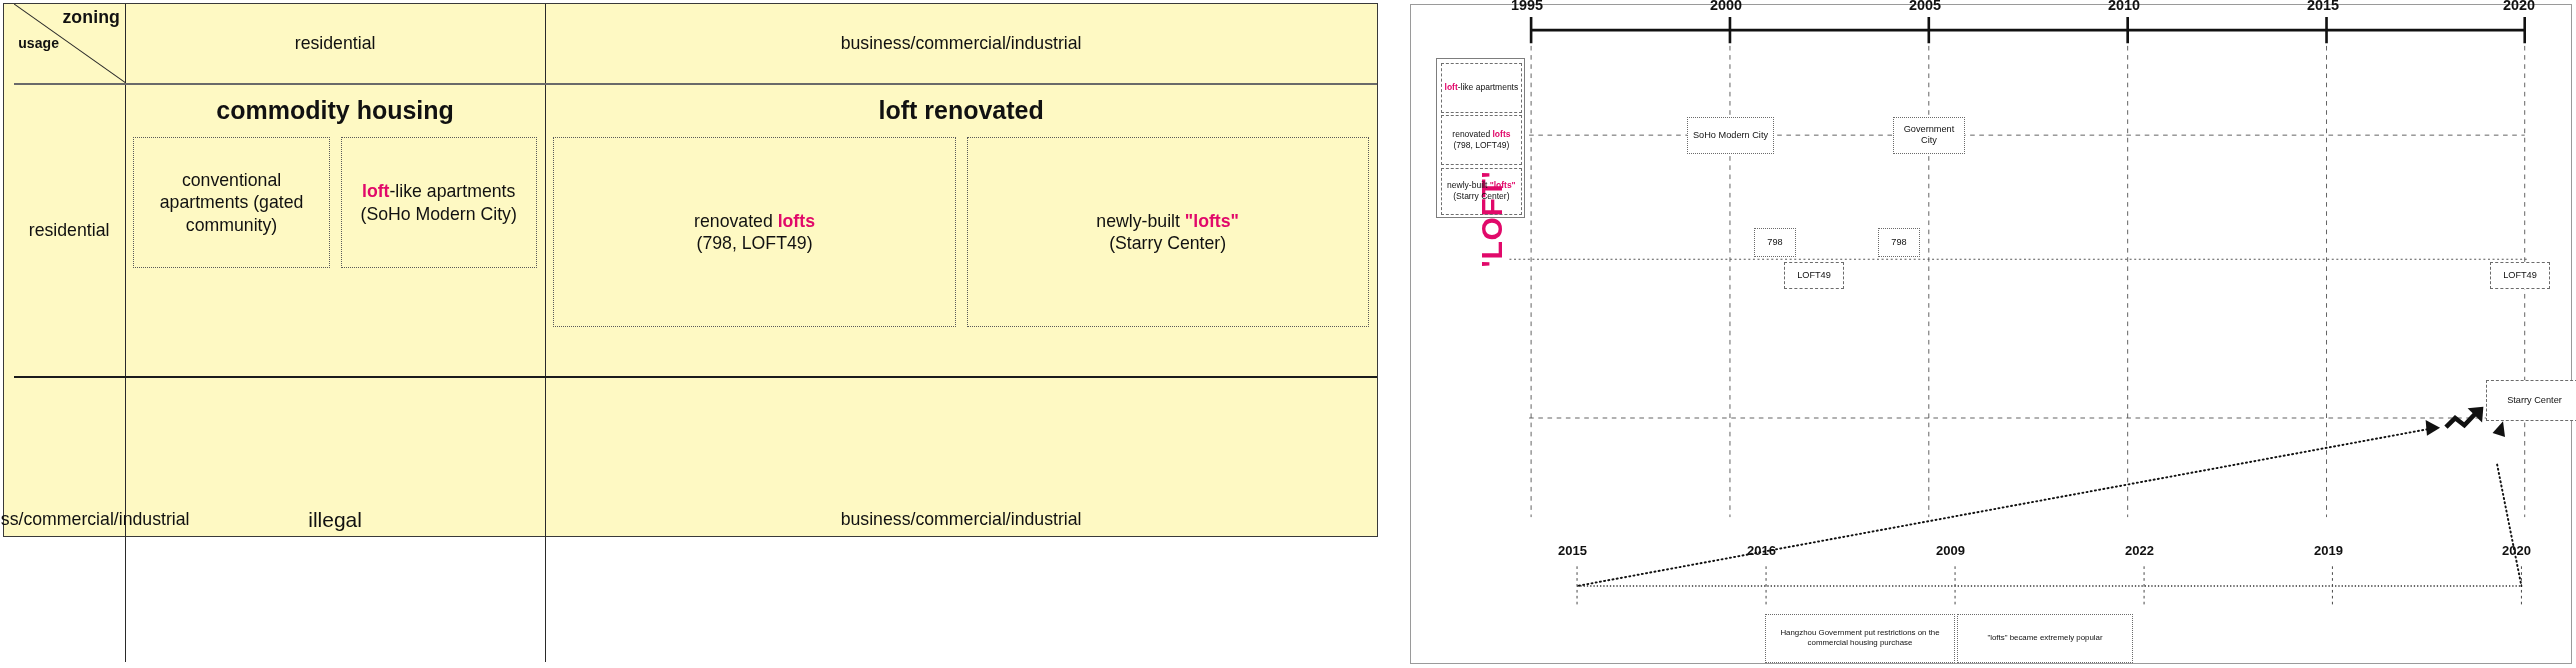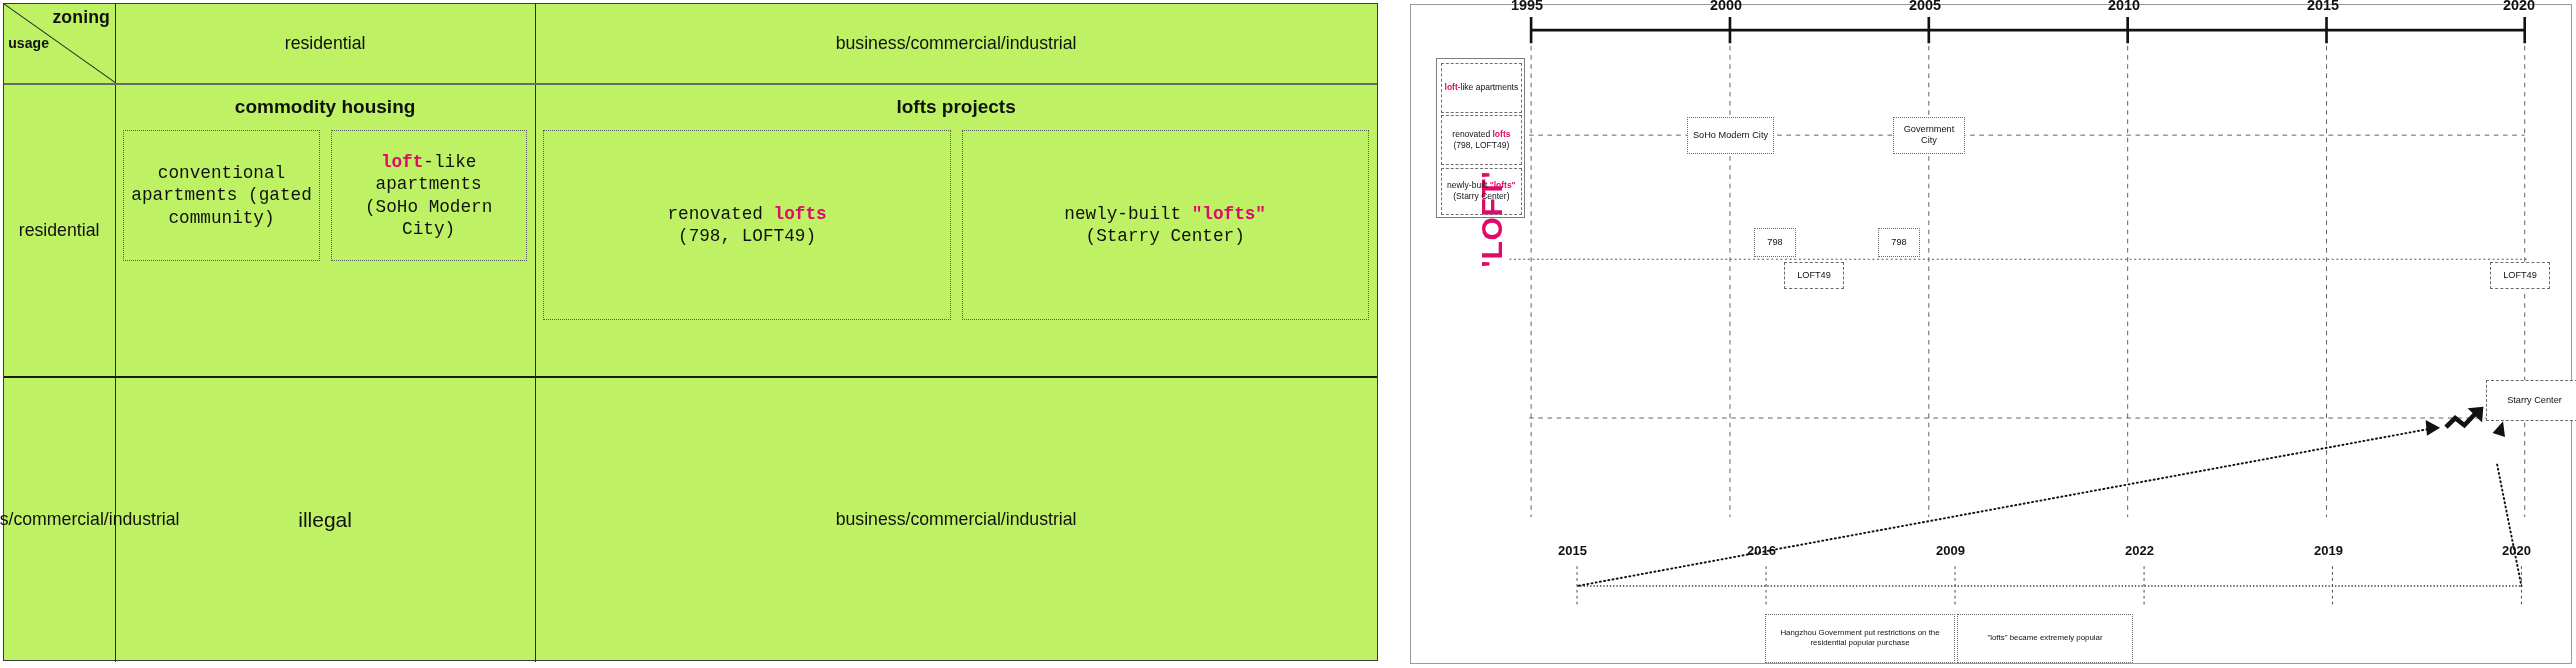--- a/index.html
+++ b/index.html
@@ -1,43 +1,43 @@
 <!DOCTYPE html>
 <html style="font-size:10.5px"><head>
 <meta charset="utf-8">
 <style>
   html,body{margin:0;padding:0;background:#ffffff;}
   body{width:2576px;height:669px;font-family:"Liberation Sans",sans-serif;color:#111;}
   .stage{position:relative;width:2576px;height:669px;overflow:hidden;background:#fff;}
 
   
-  .matrix{position:absolute;left:2.6px;top:2.6px;width:1375px;height:658px;box-sizing:border-box;
-          border:1.3px solid #3a3a3a;background:#bef264;}
+  .matrix{position:absolute;left:2.6px;top:2.6px;width:1375px;height:534px;box-sizing:border-box;
+          border:1.3px solid #3a3a3a;background:#fef9c3;padding-left:10px;}
   .mx-row{display:flex;box-sizing:border-box;}
   .r-head{height:79px;}
   .r-res{height:293px;}
   .r-biz{height:286px;}
   .mx-row.r-res{border-top:2px solid #6a6a6a;}
   .mx-row.r-biz{border-top:2.6px solid #1b1b1b;}
 
   .c-corner{width:112px;flex:0 0 112px;position:relative;border-right:1.3px solid #2a2a2a;box-sizing:border-box;}
   .c-res  {width:420px;flex:0 0 420px;border-right:1.3px solid #2a2a2a;box-sizing:border-box;position:relative;}
   .c-biz  {flex:1 1 auto;box-sizing:border-box;position:relative;}
 
   .corner-diag{position:absolute;inset:0;}
   .corner-zoning{position:absolute;right:4.6px;top:3.9px;font-weight:bold;font-size:17.7px;letter-spacing:0.1px;}
   .corner-usage {position:absolute;left:4.6px;top:31.5px;font-weight:bold;font-size:14px;letter-spacing:0.1px;}
 
   .hdr-cell{display:flex;align-items:center;justify-content:center;height:100%;font-size:17.7px;}
   .rowlabel{display:flex;align-items:center;justify-content:center;height:100%;
             font-size:17.7px;text-align:center;line-height:1.3;padding:0 3.9px;box-sizing:border-box;}
 
-  .grp-title{text-align:center;font-weight:bold;font-size:19px;margin-top:11px;}
-
-  .subgrid{display:flex;gap:11px;margin:12.5px 7.9px 0 7.9px;font-family:Liberation Mono, monospace;}
+  .grp-title{text-align:center;font-weight:bold;font-size:25px;margin-top:11px;}
+
+  .subgrid{display:flex;gap:11px;margin:12.5px 7.9px 0 7.9px;}
   .subcell{flex:1 1 0;border:1.3px dotted #5a5a5a;box-sizing:border-box;
            display:flex;align-items:center;justify-content:center;text-align:center;
            font-size:17.7px;line-height:1.26;padding:5.3px 3.9px;}
   .sub-res{height:131px;}
   .sub-biz{height:190px;}
   .pink{color:#e1096a;font-weight:bold;}
 
   .biz-center{display:flex;align-items:center;justify-content:center;height:100%;font-size:17.7px;}
   .illegal-wrap{display:flex;align-items:center;justify-content:center;height:100%;font-size:21px;}
 
@@ -106,21 +106,21 @@
           <div class="subcell sub-res">
             <span>
               <span class="pink">loft</span><span>-like apartments</span><br>
               <span>(SoHo Modern City)</span>
             </span>
           </div>
         </div>
       </div>
 
       <div class="c-biz">
-        <div class="grp-title">lofts projects</div>
+        <div class="grp-title">loft renovated</div>
         <div class="subgrid">
           <div class="subcell sub-biz">
             <span>
               <span>renovated </span><span class="pink">lofts</span><br>
               <span>(798, LOFT49)</span>
             </span>
           </div>
           <div class="subcell sub-biz">
             <span>
               <span>newly-built </span><span class="pink">"lofts"</span><br>
@@ -241,18 +241,18 @@
     <div class="evbox dotted" style="left:276px;top:112px;width:87px;height:37px;">SoHo Modern City</div>
     <div class="evbox dotted" style="left:482px;top:112px;width:72px;height:37px;">Government City</div>
 
     <div class="evbox dotted" style="left:343px;top:223px;width:42px;height:29px;">798</div>
     <div class="evbox dotted" style="left:467px;top:223px;width:42px;height:29px;">798</div>
     <div class="evbox" style="left:373px;top:257px;width:60px;height:27.6px;">LOFT49</div>
     <div class="evbox" style="left:1079px;top:257px;width:60px;height:27.6px;">LOFT49</div>
 
     <div class="evbox" style="left:1075px;top:375px;width:97px;height:41px;">Starry Center</div>
 
-    <div class="note" style="left:354px;top:609px;width:190px;height:49px;">Hangzhou Government put restrictions on the residential popular purchase</div>
+    <div class="note" style="left:354px;top:609px;width:190px;height:49px;">Hangzhou Government put restrictions on the commercial housing purchase</div>
     <div class="note" style="left:546px;top:609px;width:176px;height:49px;">"lofts" became extremely popular</div>
 
   </div>
 </div>
 
 
 </body></html>

